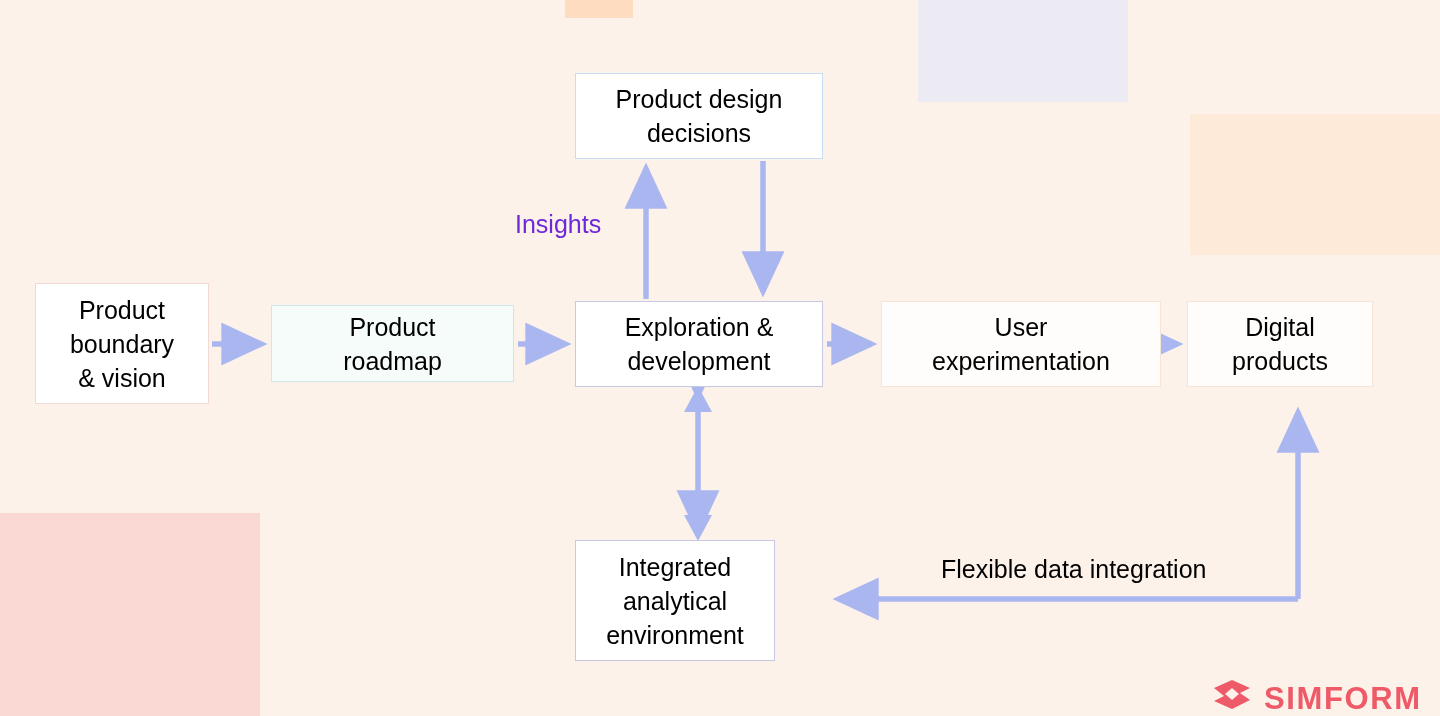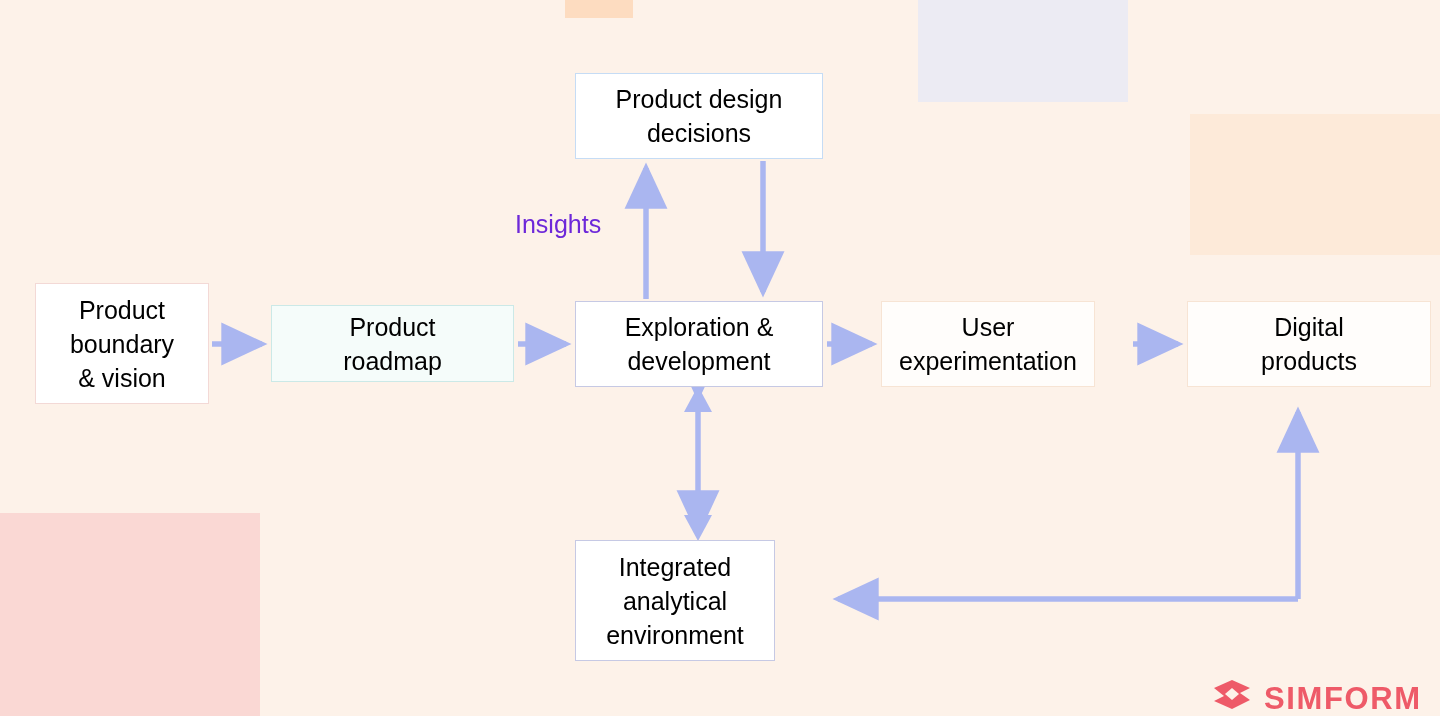--- a/index.html
+++ b/index.html
@@ -129,35 +129,36 @@
 roadmap</span>
   </div>
   <div class="node" style="left: 575px; top: 73px; width: 248px; height: 86px; border-color: rgb(197, 220, 245); background: rgb(255, 255, 255); color: rgb(0, 0, 0);">
     <span class="lbl">Product design
 decisions</span>
   </div>
   <div class="node" style="left: 575px; top: 301px; width: 248px; height: 86px; border-color: rgb(198, 201, 228); background: rgb(255, 255, 255); color: rgb(0, 0, 0); text-align: center;">
     <span class="lbl">Exploration &amp;
 development</span>
   </div>
-  <div class="node" style="left: 881px; top: 301px; width: 214px; height: 86px; border-color: rgb(247, 228, 212); background: rgb(255, 253, 251); color: rgb(0, 0, 0);">
+  <div class="node" style="left: 881px; top: 301px; width: 280px; height: 86px; border-color: rgb(247, 228, 212); background: rgb(255, 253, 251); color: rgb(0, 0, 0);">
     <span class="lbl">User
 experimentation</span>
   </div>
-  <div class="node" style="left: 1187px; top: 301px; width: 244px; height: 86px; border-color: rgb(247, 228, 212); background: rgb(255, 253, 251); color: rgb(0, 0, 0);">
+  <div class="node" style="left: 1187px; top: 301px; width: 186px; height: 86px; border-color: rgb(247, 228, 212); background: rgb(255, 253, 251); color: rgb(0, 0, 0);">
     <span class="lbl">Digital
 products</span>
   </div>
   <div class="node" style="left: 575px; top: 540px; width: 200px; height: 121px; border-color: rgb(198, 201, 228); background: rgb(255, 255, 255); color: rgb(0, 0, 0);">
     <span class="lbl">Integrated
 analytical
 environment</span>
   </div>
 
   <div class="edge-label" style="left: 515px; top: 209px; color: #6d28d9;">Insights</div>
+  <div class="edge-label" style="left: 941px; top: 554px; color: rgb(0, 0, 0);">Flexible data integration</div>
 
   <div id="logo">
     <svg width="44" height="42" viewBox="0 0 44 42">
       <path d="M4,10 L22,2 L40,10 L30,15 L40,22 L22,31 L4,23 L14,18 L4,10 z" fill="#ee5a68"></path>
       <path d="M22,10 L29,16 L22,22 L15,16 z" fill="#fdf2e9"></path>
     </svg>
     <span class="wordmark" style="color: rgb(238, 90, 104);">SIMFORM</span>
   </div>
 
 </div>

